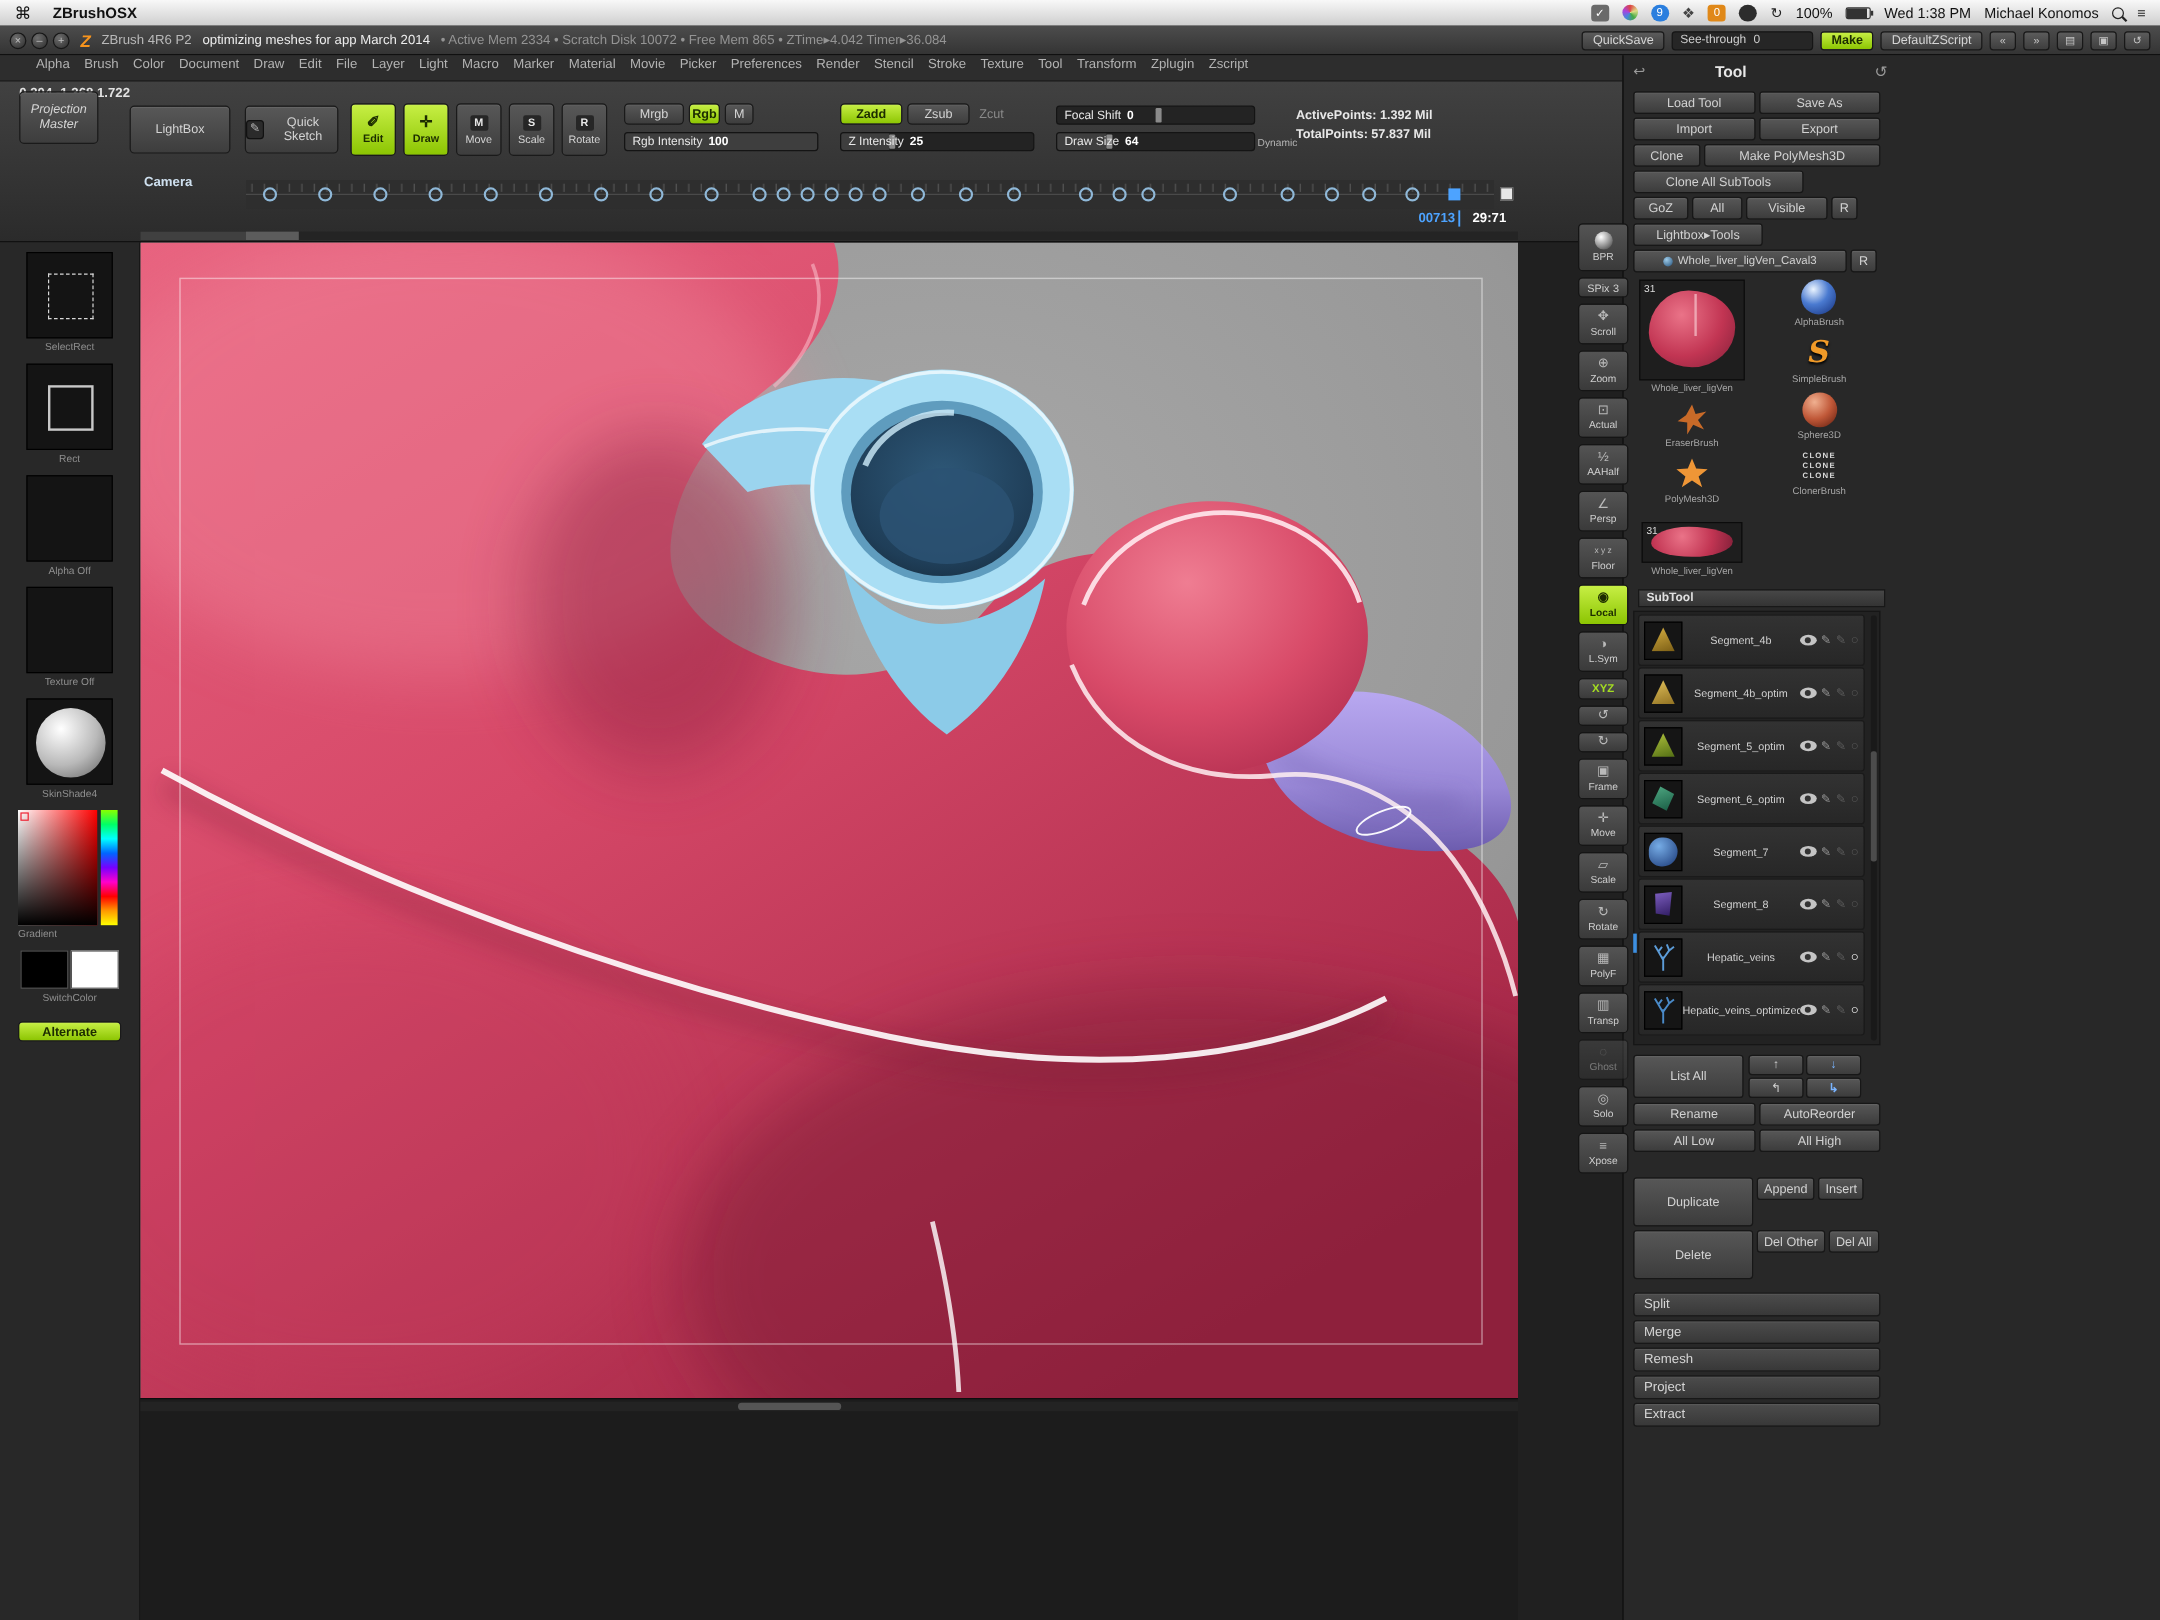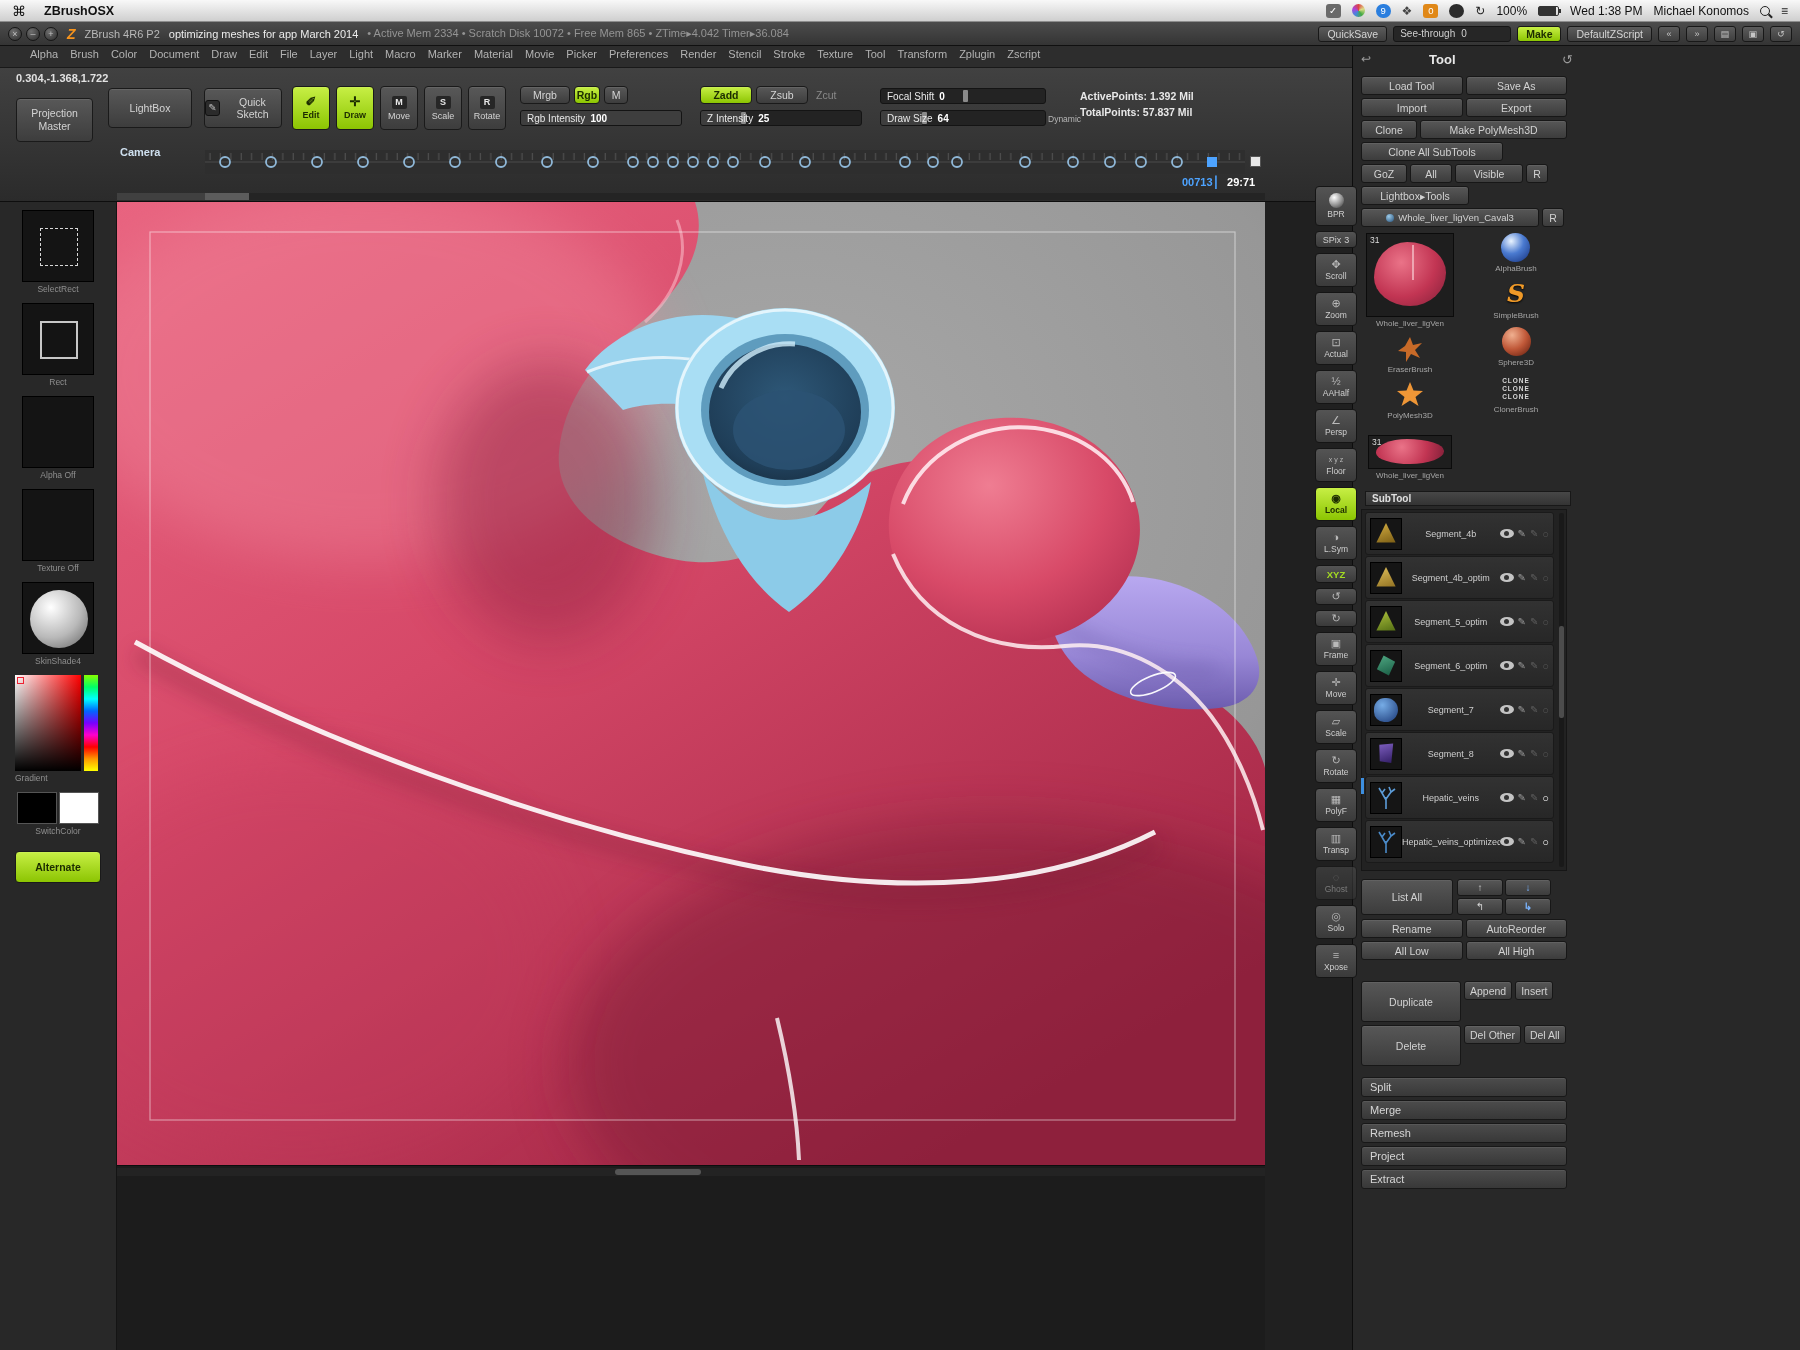--- a/index.html
+++ b/index.html
@@ -45,21 +45,21 @@
 
 
 .menurow{height:22px;background:#2d2d2d;border-bottom:1px solid #191919;display:flex;padding:0 24px;}
 .menu-item{color:#b3b3b3;font-size:11px;padding:2px 6px;}
 
 
 .shelf{height:134px;background:linear-gradient(#414141,#2b2b2b);border-bottom:1px solid #0e0e0e;position:relative;}
 .coords{position:absolute;left:16px;top:4px;color:#e2e2e2;font-size:11px;font-weight:bold;}
 .btn{background:linear-gradient(#585858,#3d3d3d);border:1px solid #1a1a1a;border-radius:4px;color:#d4d4d4;font-size:10.5px;display:flex;align-items:center;justify-content:center;text-align:center;box-shadow:inset 0 1px 0 rgba(255,255,255,.08);}
 .btn.green{background:linear-gradient(#c7ef45,#8cc502);color:#1c2c00;font-weight:bold;}
-.projm{position:absolute;left:16px;top:30px;width:77px;height:44px;line-height:13px;}
+.projm{position:absolute;left:16px;top:8px;width:66px;height:44px;line-height:13px;font-style:italic;}
 .lightbox{position:absolute;left:108px;top:20px;width:84px;height:40px;}
 .qsketch{position:absolute;left:204px;top:20px;width:78px;height:40px;gap:4px;line-height:12px;}
 .qs-ico{width:16px;height:16px;background:#2b2b2b;border:1px solid #111;border-radius:3px;color:#bbb;font-size:10px;line-height:14px;}
 .toolbtn{position:absolute;top:18px;width:38px;height:44px;flex-direction:column;gap:2px;font-size:9px;}
 .toolbtn .ico{font-size:13px;line-height:12px;}
 .toolbtn .lico{width:15px;height:13px;background:#262626;border-radius:2px;color:#e8e8e8;font-size:9px;line-height:12px;font-weight:bold;}
 .minibtn{height:18px;font-size:10.5px;}
 .grp{position:absolute;display:flex;gap:4px;}
 .zcut{color:#8a8a8a;font-size:10.5px;align-self:center;padding:0 4px;}
 .slider{position:absolute;height:16px;background:#232323;border:1px solid #141414;border-radius:3px;display:flex;align-items:center;gap:5px;padding:0 6px;overflow:hidden;}
@@ -91,21 +91,21 @@
 .sphere-ms{position:absolute;left:7px;top:7px;width:58px;height:58px;border-radius:50%;background:radial-gradient(circle at 36% 30%,#ffffff,#b9b9b9 55%,#5e5e5e);}
 .picker{width:86px;height:96px;display:flex;gap:3px;}
 .sv{width:66px;height:96px;position:relative;background:linear-gradient(to bottom,rgba(0,0,0,0),#000),linear-gradient(to right,#fff,#f00);}
 .sv-mark{position:absolute;left:2px;top:2px;width:7px;height:7px;border:1.5px solid #e23;}
 .hue{width:14px;height:96px;background:linear-gradient(to bottom,#8f0,#0f6,#0ff,#06f,#70f,#f0c,#f00,#f90,#ff0);}
 .grad-cap{width:86px;text-align:left;font-size:8.5px;color:#8f8f8f;margin-top:2px;}
 .switch{display:flex;gap:2px;}
 .swc{width:40px;height:32px;border:1px solid #555;}
 .swc.k{background:#000;}
 .swc.w{background:#fff;}
-.alt-btn{width:86px;height:32px;margin-top:6px;font-size:10.5px;}
+.alt-btn{width:86px;height:17px;margin-top:6px;font-size:10.5px;}
 
 .canvas-wrap{position:absolute;left:117px;top:0;width:1148px;height:963px;}
 .doc-svg{width:100%;height:100%;display:block;}
 .below-canvas{position:absolute;left:117px;top:963px;width:1148px;height:100%;background:#1c1c1c;border-top:1px solid #0d0d0d;}
 .hscroll-bot{position:absolute;left:0;top:2px;width:100%;height:8px;background:#232323;}
 .hscroll-bot .hnd{position:absolute;left:498px;top:1px;width:86px;height:6px;background:#555;border-radius:3px;}
 
 
 .view-strip{position:absolute;left:1313px;top:140px;width:46px;display:flex;flex-direction:column;align-items:center;gap:5px;z-index:6;}
 .vs-btn{width:42px;height:34px;background:linear-gradient(#545454,#3a3a3a);border:1px solid #151515;border-radius:4px;color:#cfcfcf;font-size:8.5px;display:flex;flex-direction:column;align-items:center;justify-content:center;gap:1px;}

